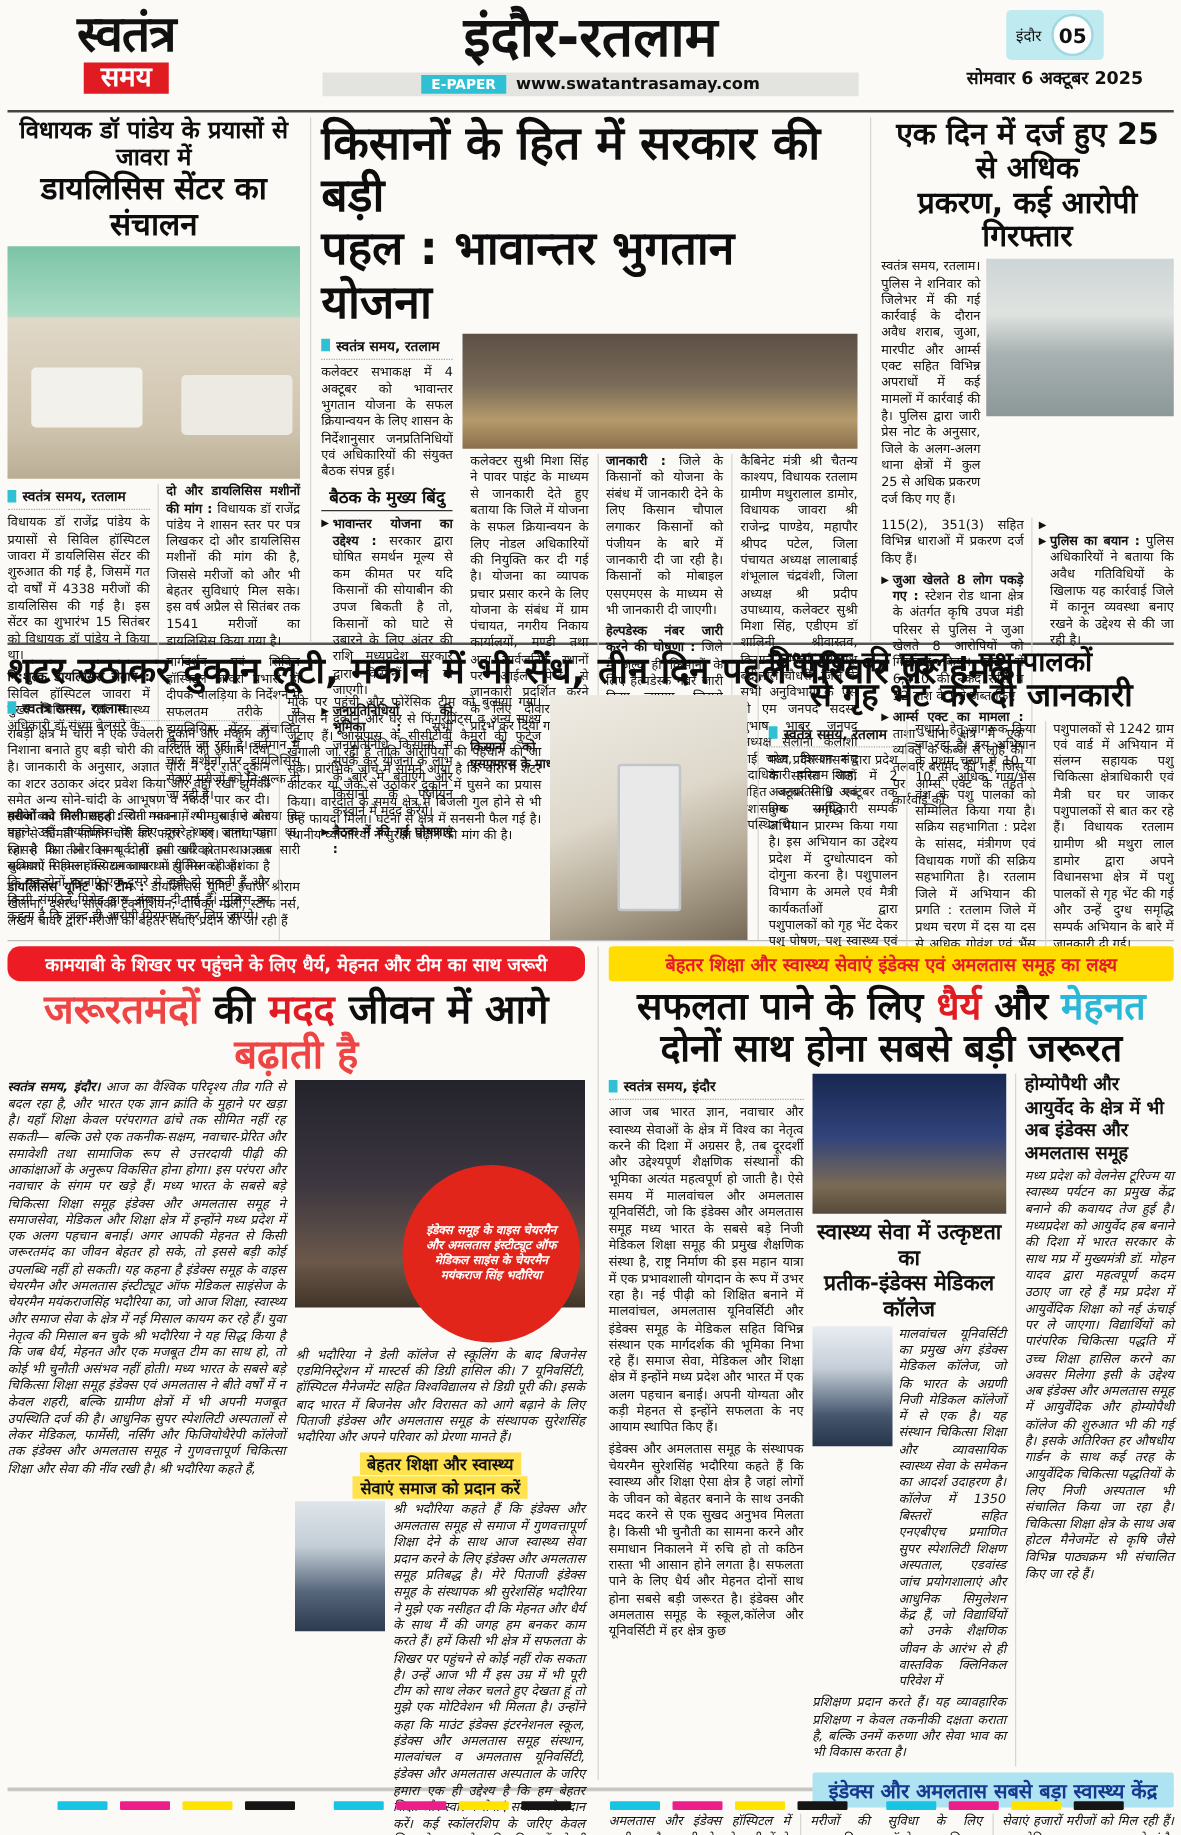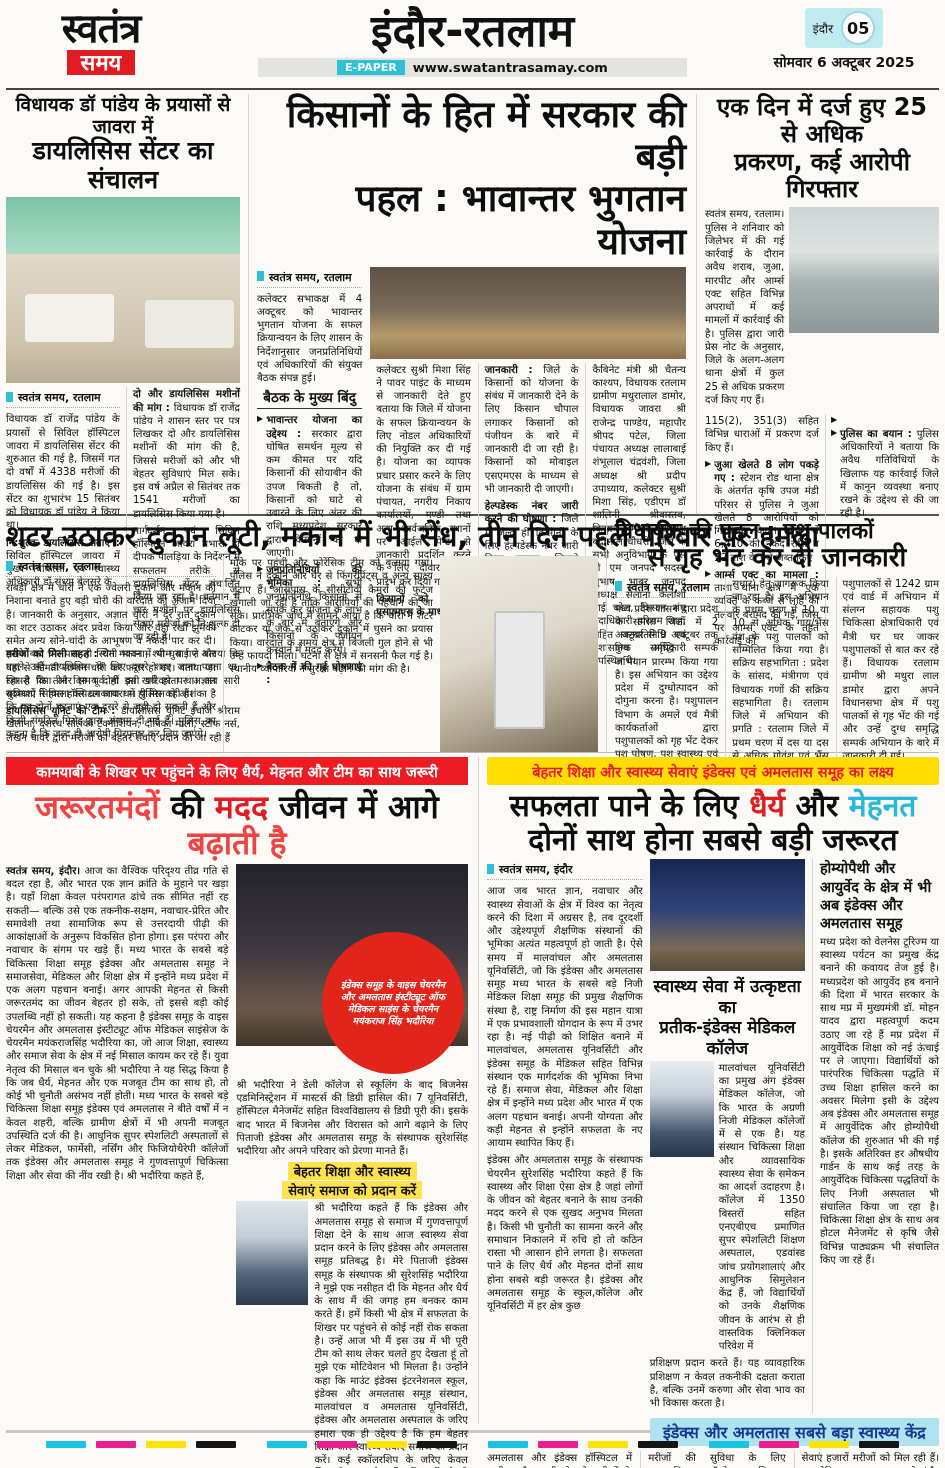--- a/index.html
+++ b/index.html
@@ -18,35 +18,35 @@
 .hdr-right{width:170px;text-align:center}
 .city-pill{background:#bfeaf0;display:inline-flex;align-items:center;gap:8px;padding:3px 8px;border-radius:4px}
 .city-pill .city{font-weight:400;font-size:12px}
 .pageno{background:#fff;border:2px solid #9fd8e0;border-radius:50%;width:34px;height:34px;display:inline-flex;align-items:center;justify-content:center;font-weight:800;font-size:16px}
 .date{font-weight:800;font-size:14px;margin-top:4px}
 
 .byline{display:flex;align-items:center;gap:5px;font-weight:700;font-size:11px;padding:2px 0 3px;border-bottom:1px dotted #aaa;margin-bottom:4px}
 .byline .sq{width:7px;height:10px;background:#2fc1d3;flex:none}
 p.bt{font-size:10.2px;line-height:1.3;text-align:justify;margin-bottom:4px}
 .bld{font-weight:700}
-.it{}
+.it{font-style:italic}
 .hl{font-weight:800;line-height:1.14;color:#0d0d0d}
 .photo{width:100%;position:relative;flex:none}
 .vsep{border-left:1px solid #d8d5cd}
 
 .row1{height:424px;display:flex;gap:8px;padding-top:4px}
 .a1{width:234px}
 .a1 .hl1{font-size:19px;text-align:center}
 .a1 .hl2{font-size:25px;text-align:center;margin-bottom:3px}
 .a1-photo{height:186px;background:linear-gradient(180deg,#7cc4a6 0%,#a9dcc4 30%,#e0d8c8 31%,#cfc4ae 78%,#b9ad94 100%);margin-bottom:4px}
 .a1-photo:before{content:"";position:absolute;left:8%;top:52%;width:38%;height:26%;background:#f2f1ec;border-radius:4px;box-shadow:120px 6px 0 #eceae2}
 .a1-cols{display:flex;gap:6px}
 .a1-cols>div{width:50%}
 .a2{flex:1;padding:0 2px}
-.a2 .hl{font-size:37px;text-align:right}
+.a2 .hl{font-size:37px;text-align:left}
 .a2-top{display:flex;gap:8px;margin-top:4px}
 .a2-c1{width:25%}
 .a2-right{width:75%}
 .a2-photo{height:92px;background:linear-gradient(180deg,#5d5045 0%,#7b6c59 45%,#b59a6c 75%,#8a6f4c 100%);margin-bottom:4px}
 .a2-cols{display:flex;gap:7px}
 .a2-cols>div{width:33.33%;padding-left:6px}
 .subh{font-weight:800;font-size:13.5px;text-align:center;border-bottom:1px solid #333;margin:3px 0 4px;padding-bottom:2px}
 .bullet{display:flex;gap:3px}
 .bullet .tri{color:#111;font-size:8px;line-height:1.6;flex:none}
 .a3{width:243px}
@@ -64,21 +64,21 @@
 .a4-body .c{width:222px}
 .a4-photo{width:158px;height:196px;background:linear-gradient(160deg,#efece4 0%,#ded8cb 45%,#b5ab97 70%,#776b58 100%)}
 .a4-photo:before{content:"";position:absolute;left:34%;top:28%;width:30%;height:58%;background:#e9e9ea;border:2px solid #c2c6c9;border-radius:3px}
 .a5{flex:1}
 .a5 .hl{font-size:26px;text-align:center}
 .a5-cols{display:flex;gap:7px;margin-top:4px}
 .a5-cols>div{width:33.33%}
 
 .row3{height:672px;display:flex;gap:10px;border-top:1px solid #bbb;padding-top:4px}
 .f1{width:462px}
-.banner-red{background:#ed1c24;color:#fff;font-weight:800;font-size:14.5px;text-align:center;padding:4px 2px;border-radius:0}
+.banner-red{background:#ed1c24;color:#fff;font-weight:800;font-size:14.5px;text-align:center;padding:4px 2px;border-radius:10px}
 .f1 .hl-mix{font-size:32px;text-align:center;margin:4px 0 2px}
 .grn{color:#ef4444}.red{color:#e01b22}.cyn{color:#29b8d8}
 .f1-main{display:flex;gap:8px}
 .f1-c1{width:49%}
 .f1-right{width:51%}
 .f1-photo{height:182px;background:linear-gradient(180deg,#23232c 0%,#3c3640 45%,#6b584a 80%,#403428 100%)}
 .red-circle{position:absolute;right:4px;bottom:-28px;width:142px;height:142px;border-radius:50%;background:#e1251b;color:#fff;display:flex;align-items:center;justify-content:center;text-align:center;font-weight:700;font-style:italic;font-size:9.5px;line-height:1.25;padding:14px;z-index:3}
 .f1-under{margin-top:32px}
 .sub-yel{display:inline-block;background:#ffe24d;font-weight:800;font-size:13px;padding:0 6px}
 .f1-sub1{text-align:center;margin:4px 0 2px}

